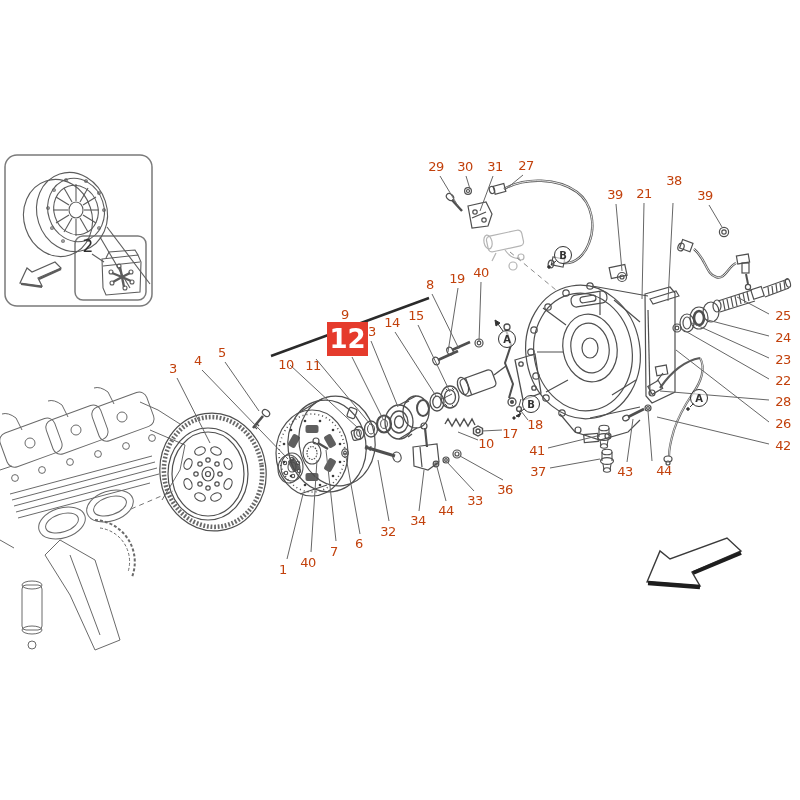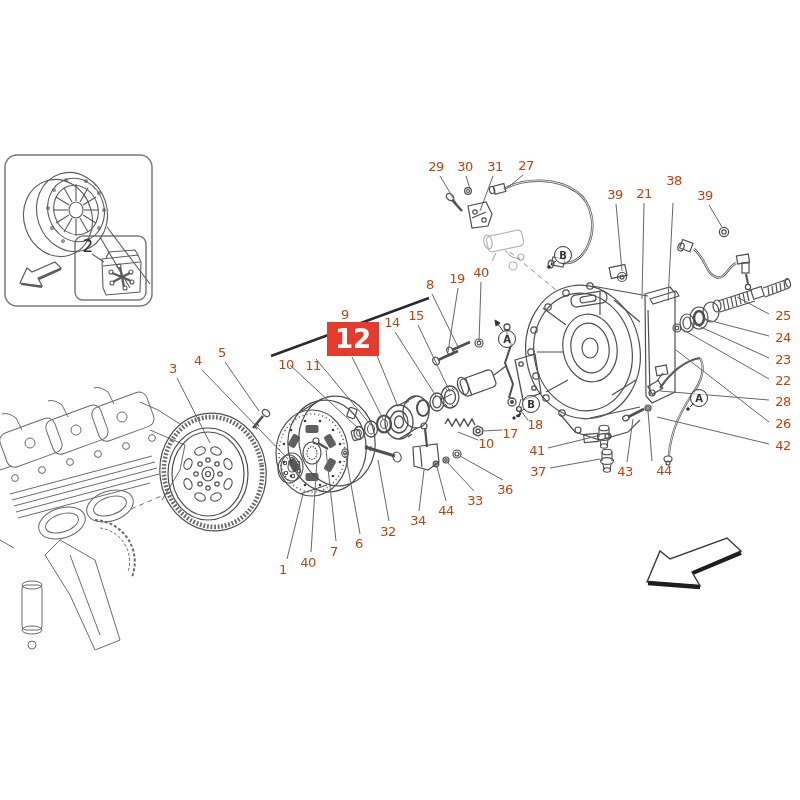--- a/index.html
+++ b/index.html
@@ -7,21 +7,21 @@
          font-family:"DejaVu Sans",sans-serif;}
   svg{position:absolute;left:0;top:0;}
   .callout{position:absolute;transform:translate(-50%,-50%);
            font-size:13px;color:#c2410c;letter-spacing:-0.5px;z-index:2;
            font-family:"DejaVu Sans",sans-serif;cursor:pointer;white-space:nowrap;}
   .ref-letter{position:absolute;transform:translate(-50%,-50%);width:16px;height:16px;
               border:1.5px solid #333;border-radius:50%;
               font-size:10px;font-weight:bold;color:#333;
               display:flex;align-items:center;justify-content:center;z-index:2;
               background:rgba(255,255,255,.6);}
-  .highlight-box{position:absolute;left:327px;top:322px;width:52px;height:34px;
+  .highlight-box{position:absolute;left:327px;top:322px;width:41px;height:34px;
                  background:#e53b2c;color:#fff;z-index:3;cursor:pointer;
                  display:flex;align-items:center;justify-content:center;
                  font-size:26px;font-weight:bold;font-family:"DejaVu Sans",sans-serif;}
   .inset-label{position:absolute;transform:translate(-50%,-50%);font-size:17px;color:#2f2f2f;z-index:2;}
 </style>
 </head>
 <body>
 
 <div class="stage">
 

